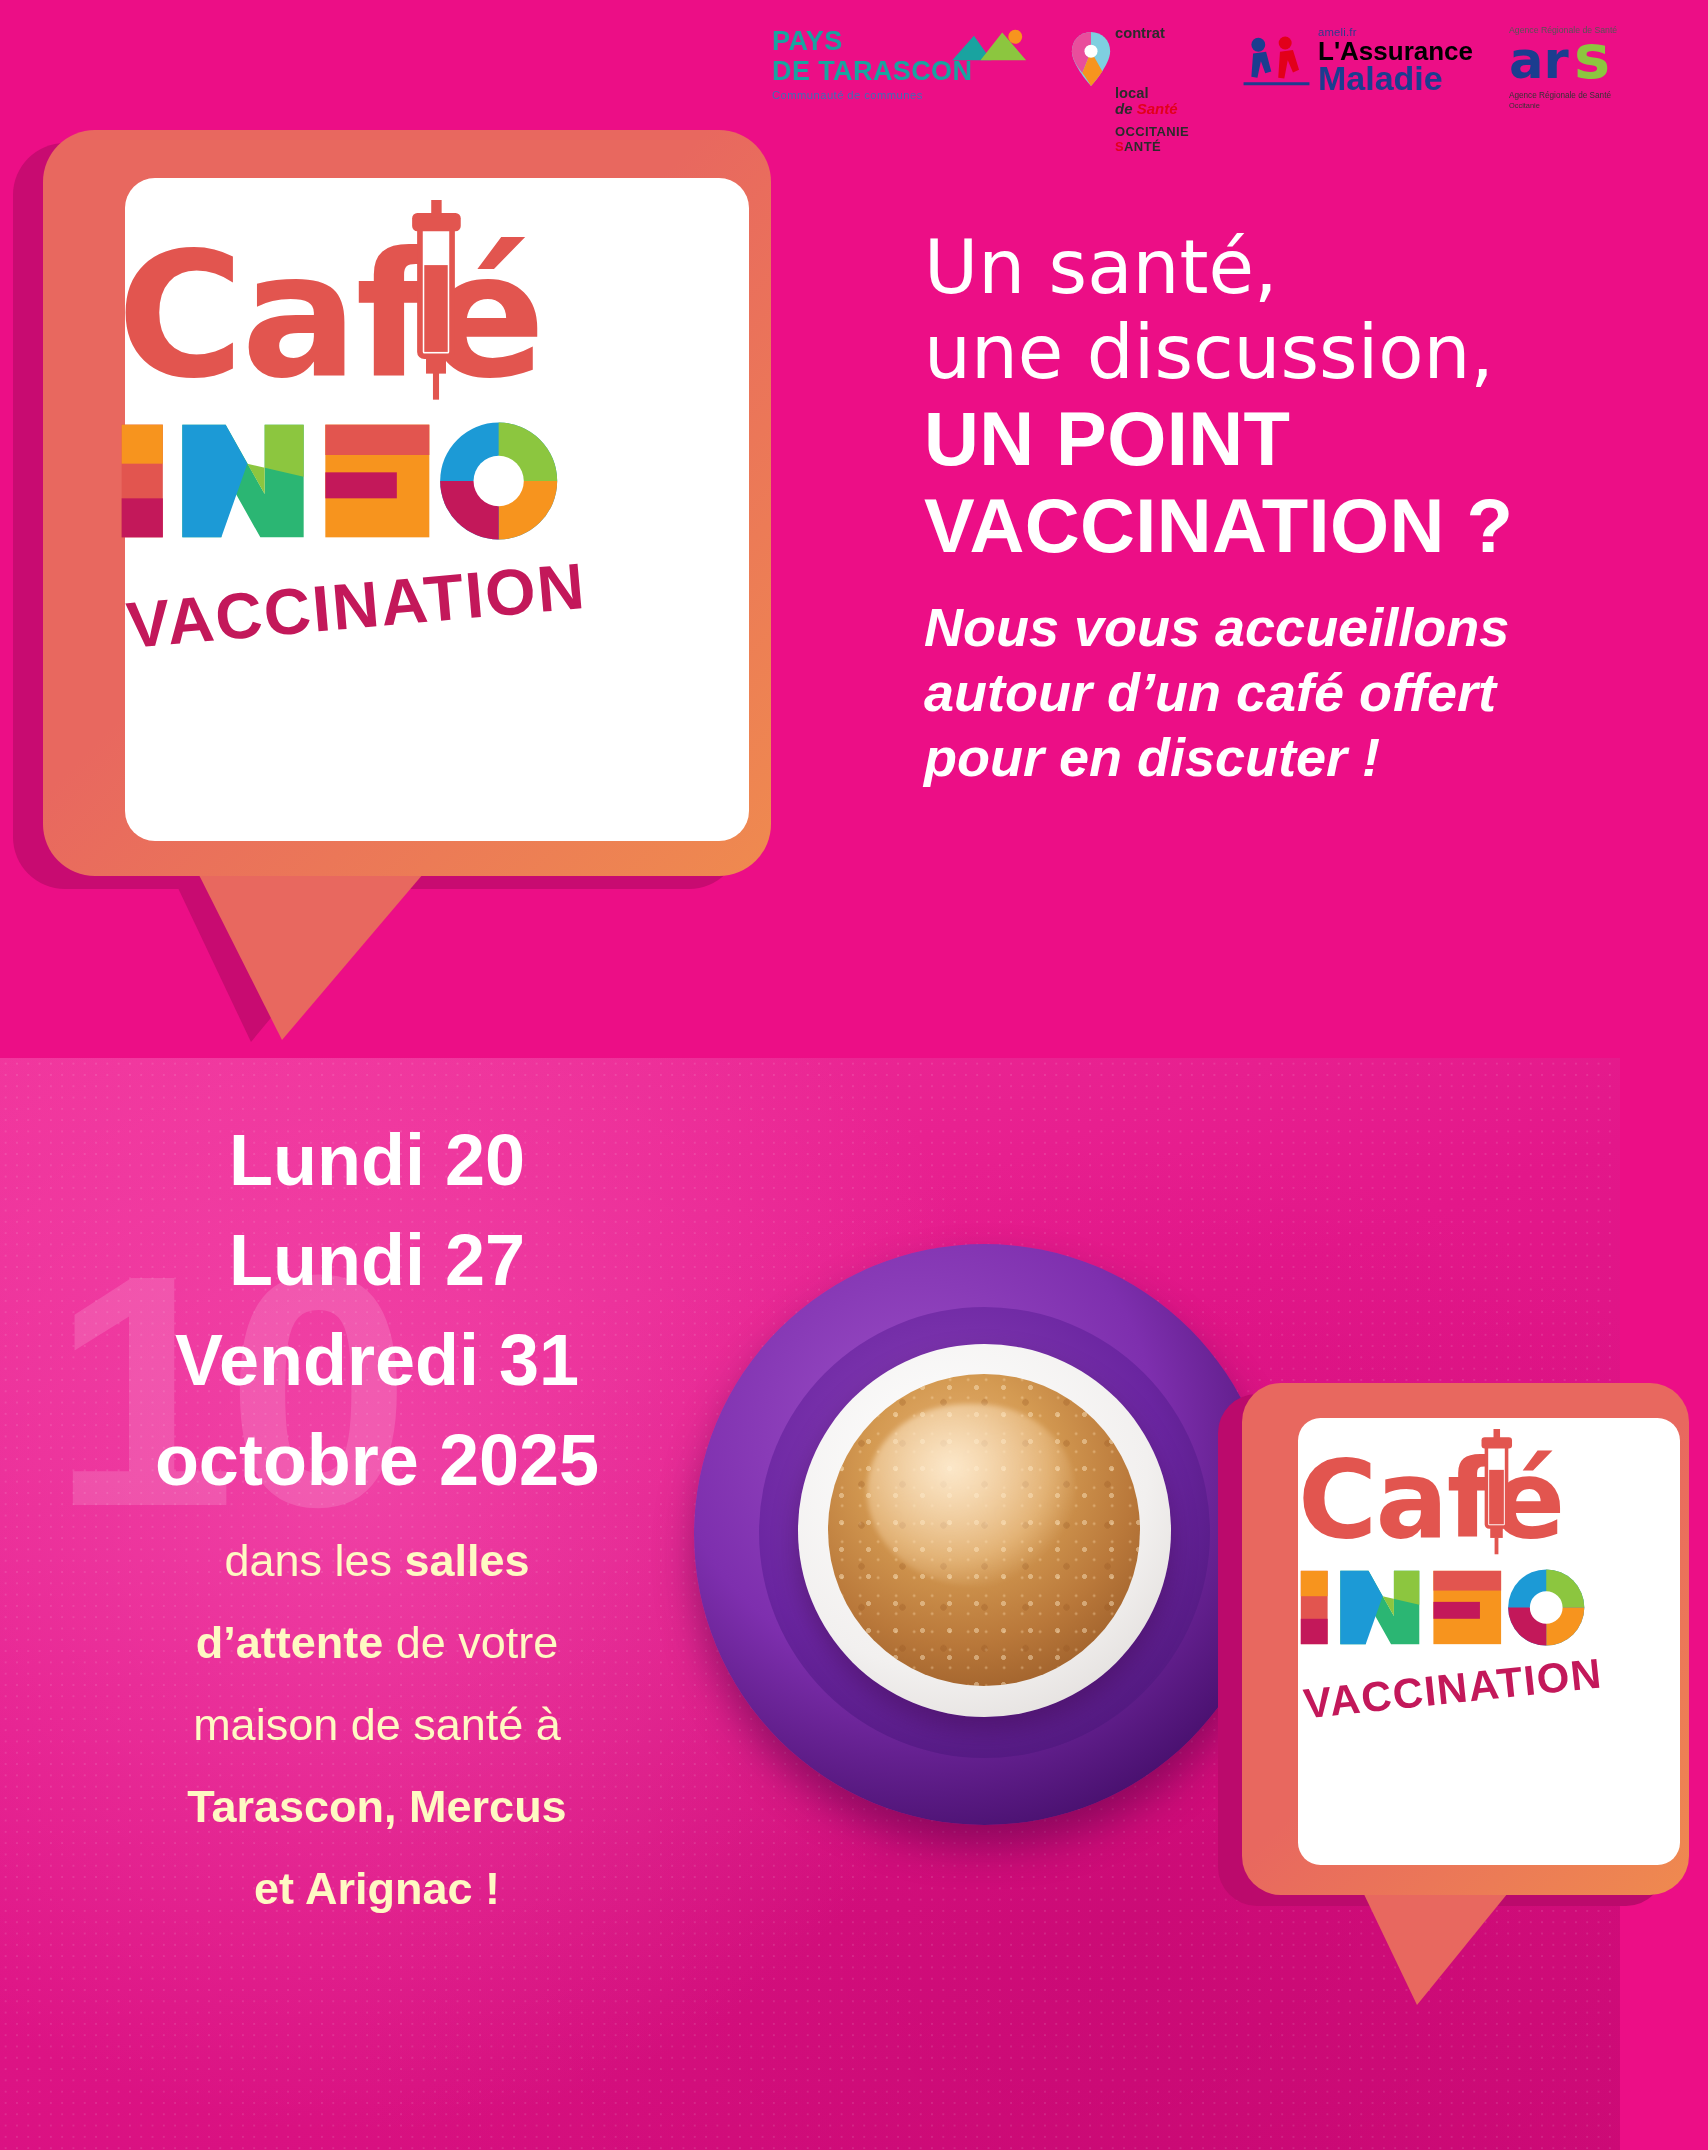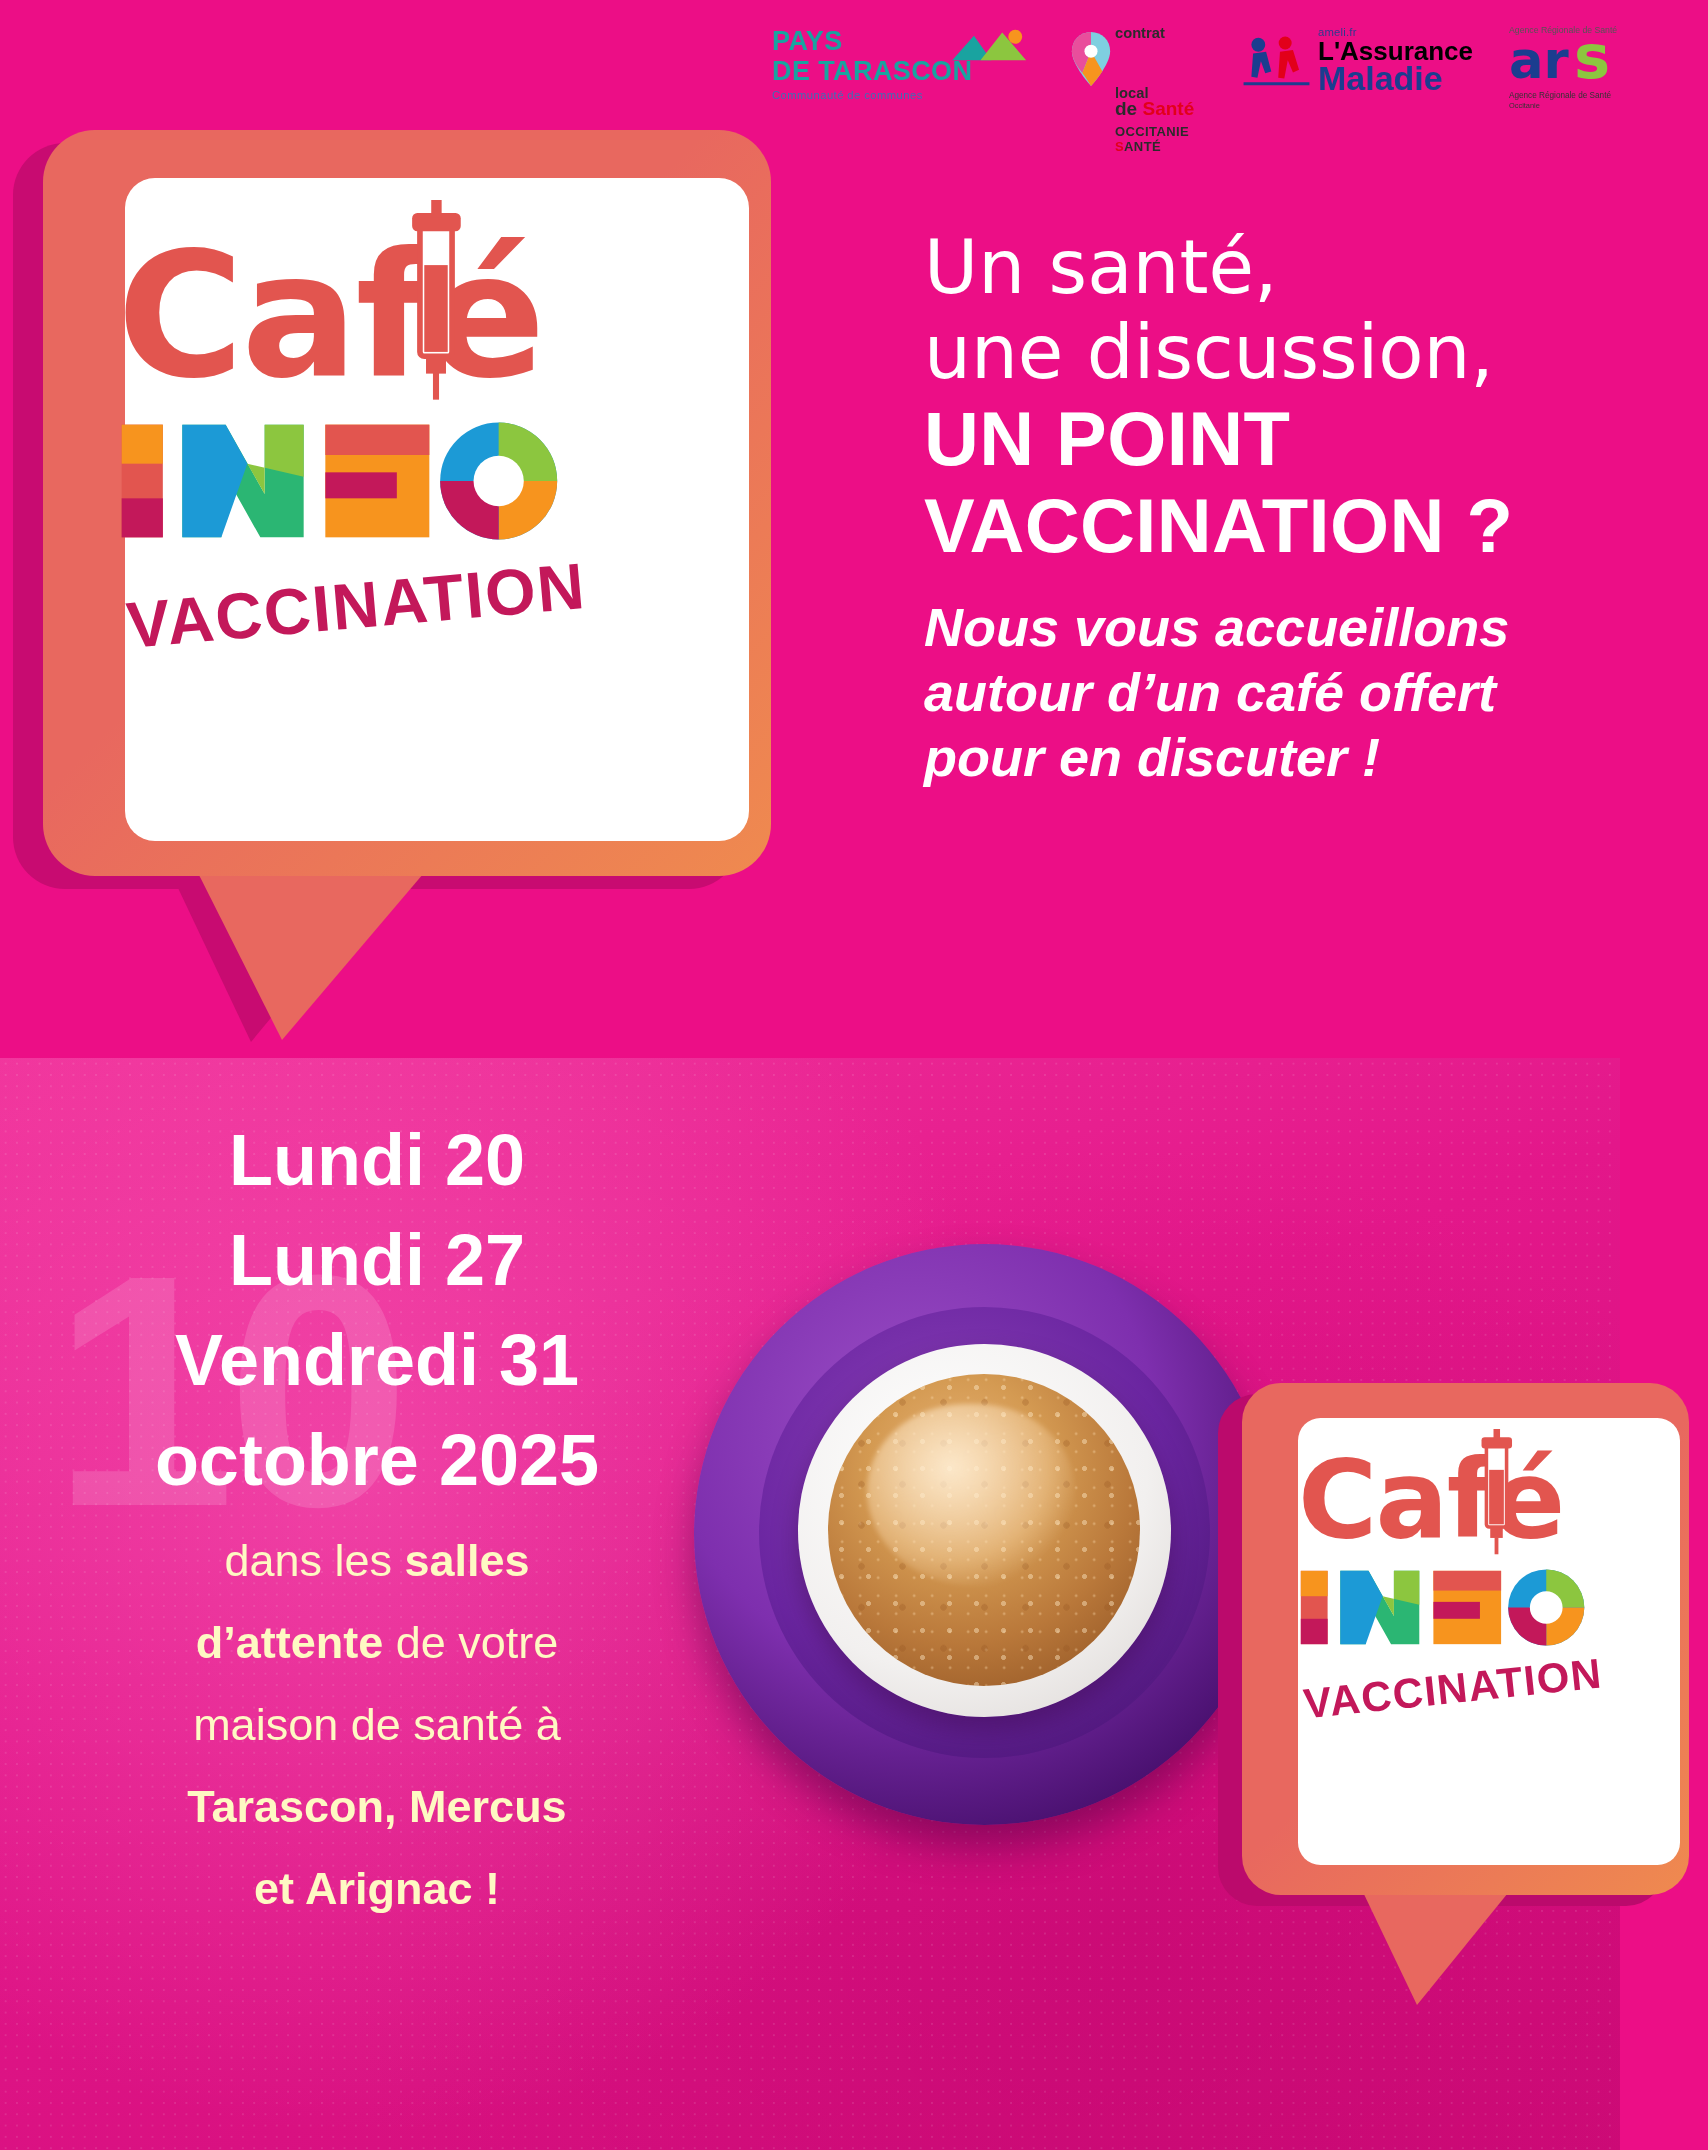--- a/index.html
+++ b/index.html
@@ -30,21 +30,21 @@
   .lt-mountains{position:absolute;right:4.3px;top:1.7px;width:87px;height:34px;}
   .lt-l1{font-size:27px;font-weight:bold;color:#19a3a0;letter-spacing:0.4px;line-height:30px;}
   .lt-l2{font-size:27px;font-weight:bold;color:#19a3a0;letter-spacing:0.4px;line-height:30px;}
   .lt-l3{font-size:11.3px;color:#1f7fbe;letter-spacing:0.4px;line-height:18px;opacity:.85;}
 
   
   .logo-cls{width:147px;position:relative;padding-left:48px;box-sizing:border-box;}
   .cls-pin{position:absolute;left:3.5px;top:5.2px;width:40px;height:56px;}
   .cls-t1{font-size:14.7px;font-weight:bold;color:#2b2b2b;line-height:15.6px;}
   .cls-t2{font-size:14.7px;font-weight:bold;color:#2b2b2b;line-height:15.6px;margin-top:44px;}
-  .cls-t3{font-size:19px;font-weight:bold;color:#2b2b2b;line-height:15.6px;}
+  .cls-t3{font-size:15px;font-weight:bold;color:#2b2b2b;line-height:15.6px;font-style:italic;}
   .cls-t3 .red{color:#e2001a;}
   .cls-bottom{font-size:13px;font-weight:bold;color:#2b2b2b;margin-top:7px;letter-spacing:0.4px;}
   .cls-bottom .sred{color:#e2001a;}
 
   
   .logo-am{width:243px;position:relative;padding-left:78px;box-sizing:border-box;}
   .am-mark{position:absolute;left:0;top:4.3px;width:73px;height:65px;}
   .am-top{font-size:11.3px;color:#1b3d8f;line-height:12px;letter-spacing:0.2px;opacity:.9;}
   .am-l1{font-size:26px;font-weight:bold;color:#000000;line-height:27px;}
   .am-l2{font-size:34px;font-weight:bold;color:#1b3d8f;line-height:27px;}

